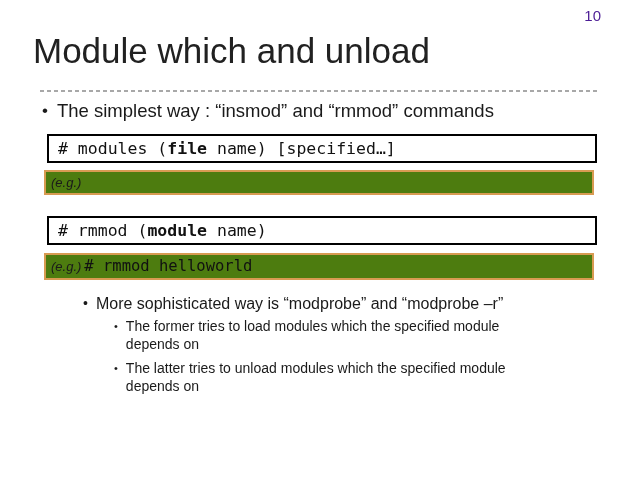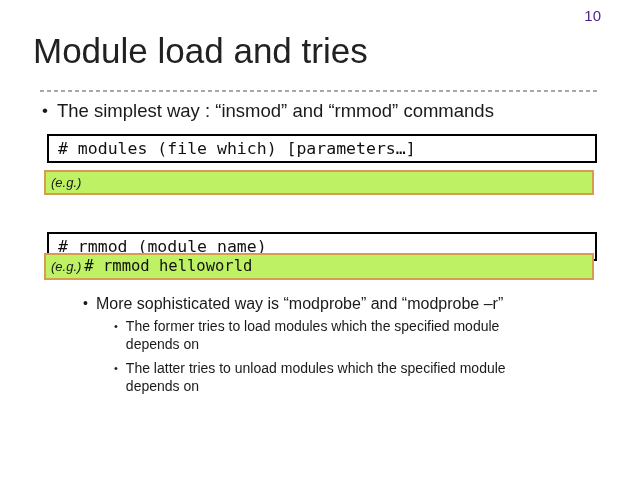--- a/index.html
+++ b/index.html
@@ -30,26 +30,26 @@
     font-size:18.5px; line-height:24px; white-space:nowrap;
   }
   .bullet-main .dot{ margin-right:9px; font-size:17px; }
   .codebox{
     position:absolute; left:47px; width:537px; height:25px;
     border:2px solid #000000; background:#ffffff;
     line-height:25px; padding-left:9px;
     font-family:"DejaVu Sans Mono", monospace; font-size:16.5px;
     white-space:nowrap; color:#111111;
   }
-  .codebox b{ font-weight:normal; }
+  .codebox b{ font-weight:bold; }
   .box-insmod{ top:134px; }
-  .box-rmmod{ top:232px; }
+  .box-rmmod{ top:216px; }
   .egbox{
     position:absolute; left:44px; width:541px;
-    border:2px solid #d89b52; background:#bef264;
+    border:2px solid #d89b52; background:#4d7c0f;
     display:flex; align-items:baseline; padding-left:5px;
     white-space:nowrap;
   }
   .eg-insmod{ top:170px; height:21px; line-height:21px; }
   .eg-rmmod{ top:253px; height:23px; line-height:23px; }
   .eg-label{
     font-style:italic; font-size:13px; color:#1a1a1a;
     font-family:"Liberation Sans", sans-serif; margin-right:3px;
   }
   .eg-code{
@@ -70,31 +70,31 @@
   .sub-item .dot{ font-size:11px; line-height:18px; margin-right:8px; }
   .sub-text{ max-width:430px; }
 </style>
 </head>
 <body>
 
 <div class="slide">
 
   <div class="page-num">10</div>
 
-  <h1 class="title">Module load and tries</h1>
+  <h1 class="title">Module which and unload</h1>
 
   <div class="divider"></div>
 
   <div class="bullet-main bullet-row">
     <span class="dot">•</span>
     <span>The simplest way : “insmod” and “rmmod” commands</span>
   </div>
 
   <div class="codebox box-insmod">
-    <span># modules (</span><b>file</b><span> which) [parameters…]</span>
+    <span># modules (</span><b>file</b><span> name) [specified…]</span>
   </div>
 
   <div class="egbox eg-insmod">
     <span class="eg-label">(e.g.)</span>
   </div>
 
   <div class="codebox box-rmmod">
     <span># rmmod (</span><b>module</b><span> name)</span>
   </div>
 

